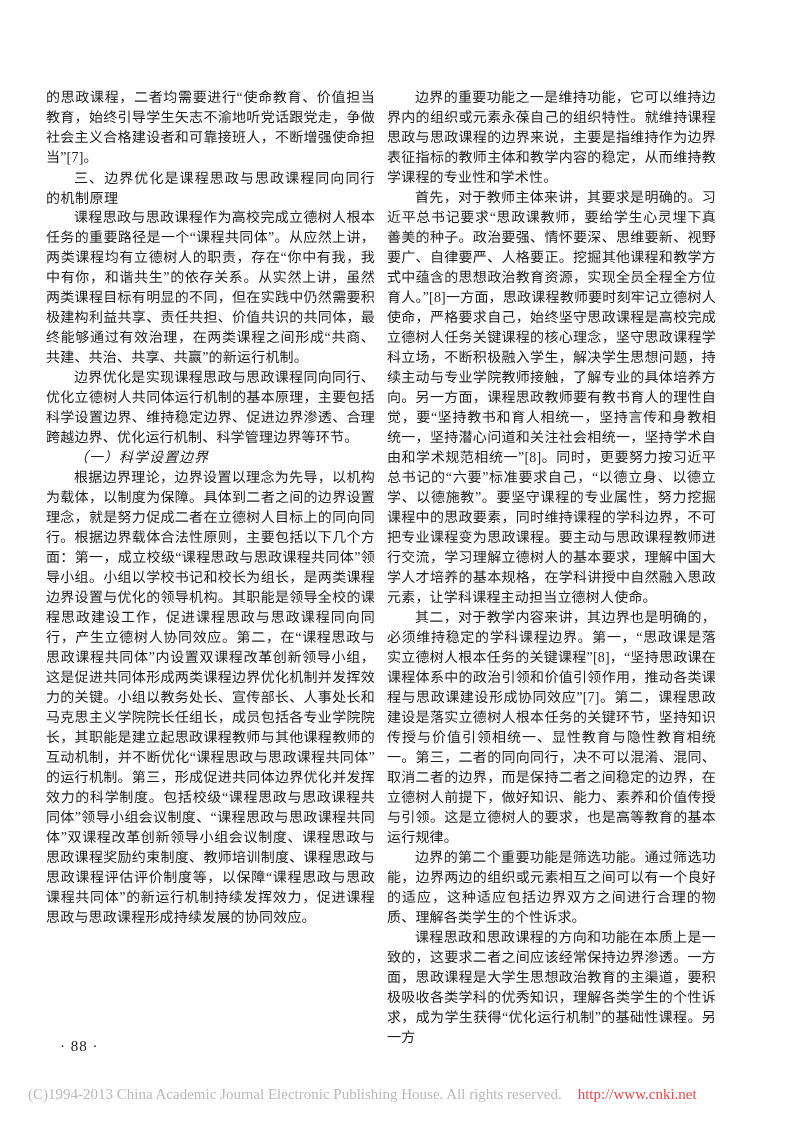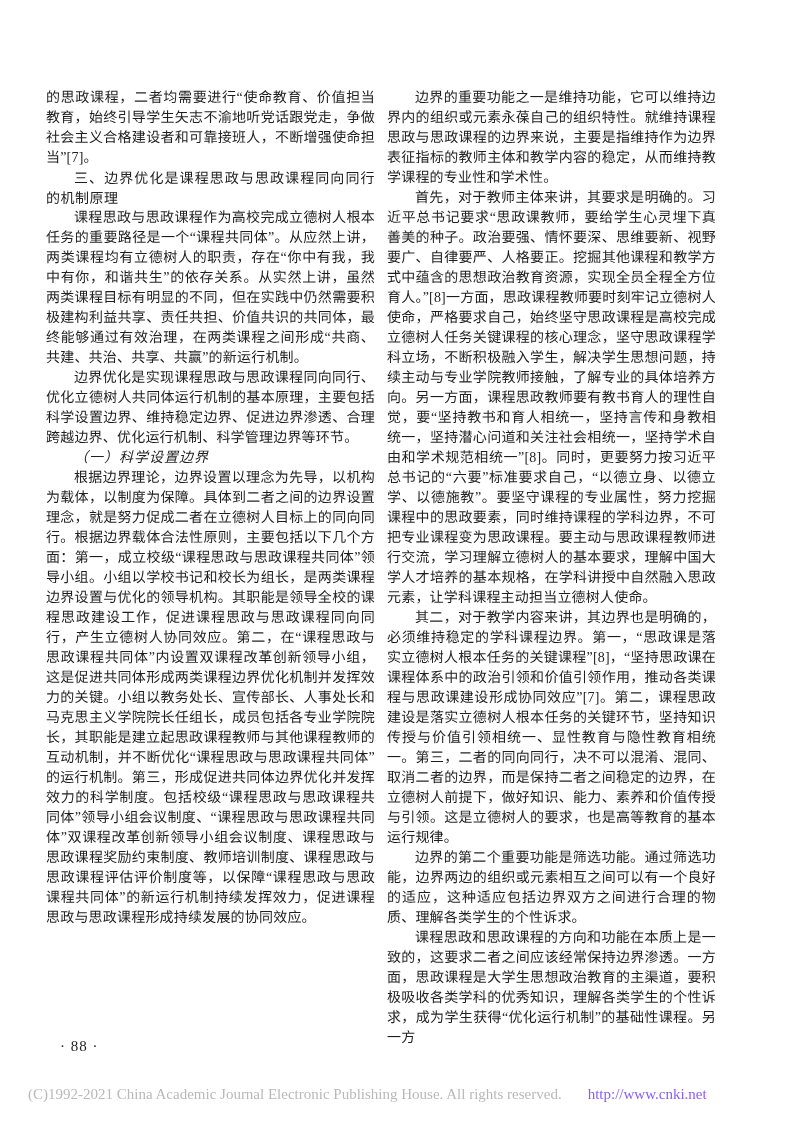--- a/index.html
+++ b/index.html
@@ -58,22 +58,22 @@
   .footer {
     position: absolute;
     left: 28px;
     top: 1086px;
     width: 740px;
     font-size: 15px;
     color: #b9b9b9;
     white-space: nowrap;
   }
   .footer .url {
-    margin-left: 26px;
-    color: #8b5cf6;
+    margin-left: 16px;
+    color: #ef4444;
     text-decoration: none;
   }
 </style>
 </head>
 <body>
 
 <div class="page">
 
   <div class="columns">
     <div class="column">
@@ -89,16 +89,16 @@
         <p class="block body indent">首先，对于教师主体来讲，其要求是明确的。习近平总书记要求“思政课教师，要给学生心灵埋下真善美的种子。政治要强、情怀要深、思维要新、视野要广、自律要严、人格要正。挖掘其他课程和教学方式中蕴含的思想政治教育资源，实现全员全程全方位育人。”[8]一方面，思政课程教师要时刻牢记立德树人使命，严格要求自己，始终坚守思政课程是高校完成立德树人任务关键课程的核心理念，坚守思政课程学科立场，不断积极融入学生，解决学生思想问题，持续主动与专业学院教师接触，了解专业的具体培养方向。另一方面，课程思政教师要有教书育人的理性自觉，要“坚持教书和育人相统一，坚持言传和身教相统一，坚持潜心问道和关注社会相统一，坚持学术自由和学术规范相统一”[8]。同时，更要努力按习近平总书记的“六要”标准要求自己，“以德立身、以德立学、以德施教”。要坚守课程的专业属性，努力挖掘课程中的思政要素，同时维持课程的学科边界，不可把专业课程变为思政课程。要主动与思政课程教师进行交流，学习理解立德树人的基本要求，理解中国大学人才培养的基本规格，在学科讲授中自然融入思政元素，让学科课程主动担当立德树人使命。</p>
         <p class="block body indent">其二，对于教学内容来讲，其边界也是明确的，必须维持稳定的学科课程边界。第一，“思政课是落实立德树人根本任务的关键课程”[8]，“坚持思政课在课程体系中的政治引领和价值引领作用，推动各类课程与思政课建设形成协同效应”[7]。第二，课程思政建设是落实立德树人根本任务的关键环节，坚持知识传授与价值引领相统一、显性教育与隐性教育相统一。第三，二者的同向同行，决不可以混淆、混同、取消二者的边界，而是保持二者之间稳定的边界，在立德树人前提下，做好知识、能力、素养和价值传授与引领。这是立德树人的要求，也是高等教育的基本运行规律。</p>
         <p class="block body indent">边界的第二个重要功能是筛选功能。通过筛选功能，边界两边的组织或元素相互之间可以有一个良好的适应，这种适应包括边界双方之间进行合理的物质、理解各类学生的个性诉求。</p>
         <p class="block body indent">课程思政和思政课程的方向和功能在本质上是一致的，这要求二者之间应该经常保持边界渗透。一方面，思政课程是大学生思想政治教育的主渠道，要积极吸收各类学科的优秀知识，理解各类学生的个性诉求，成为学生获得“优化运行机制”的基础性课程。另一方</p>
       </div>
   </div>
 
   <div class="page-number">· 88 ·</div>
 
   <div class="footer">
-    <span>(C)1992-2021 China Academic Journal Electronic Publishing House. All rights reserved.</span><a class="url" href="#">http://www.cnki.net</a>
+    <span>(C)1994-2013 China Academic Journal Electronic Publishing House. All rights reserved.</span><a class="url" href="#">http://www.cnki.net</a>
   </div>
 
 </div>
 
 </body></html>

